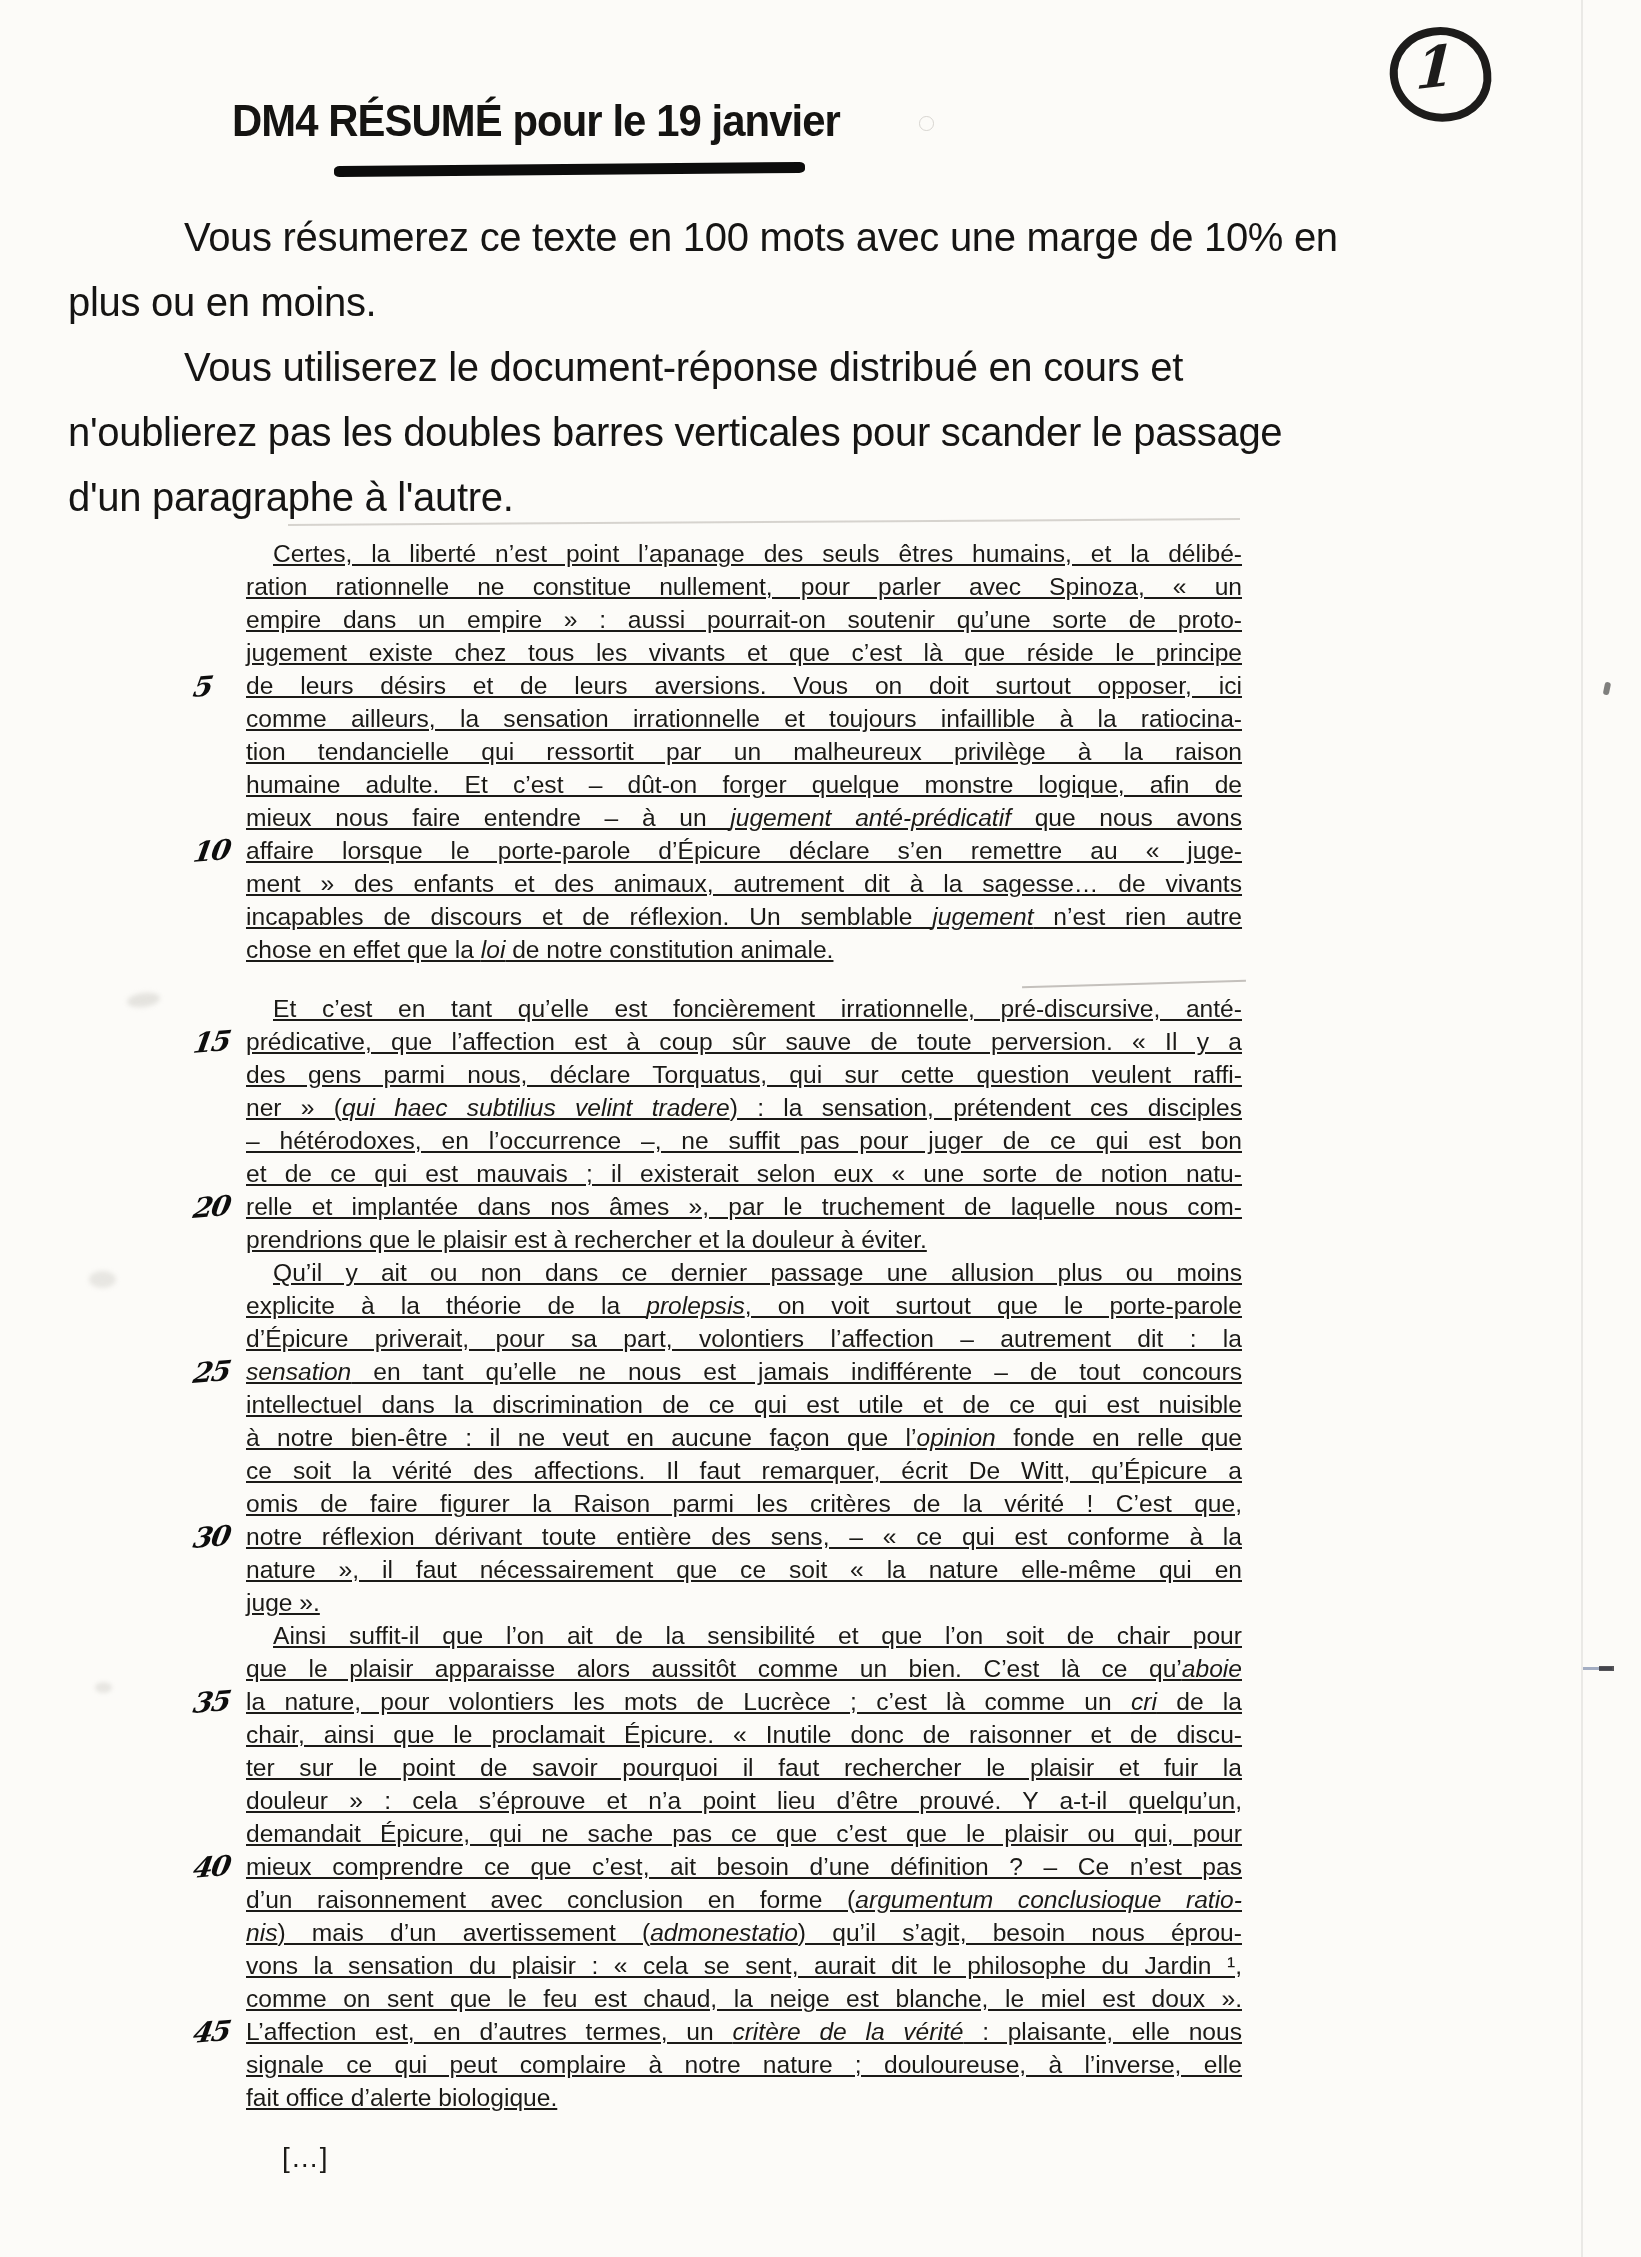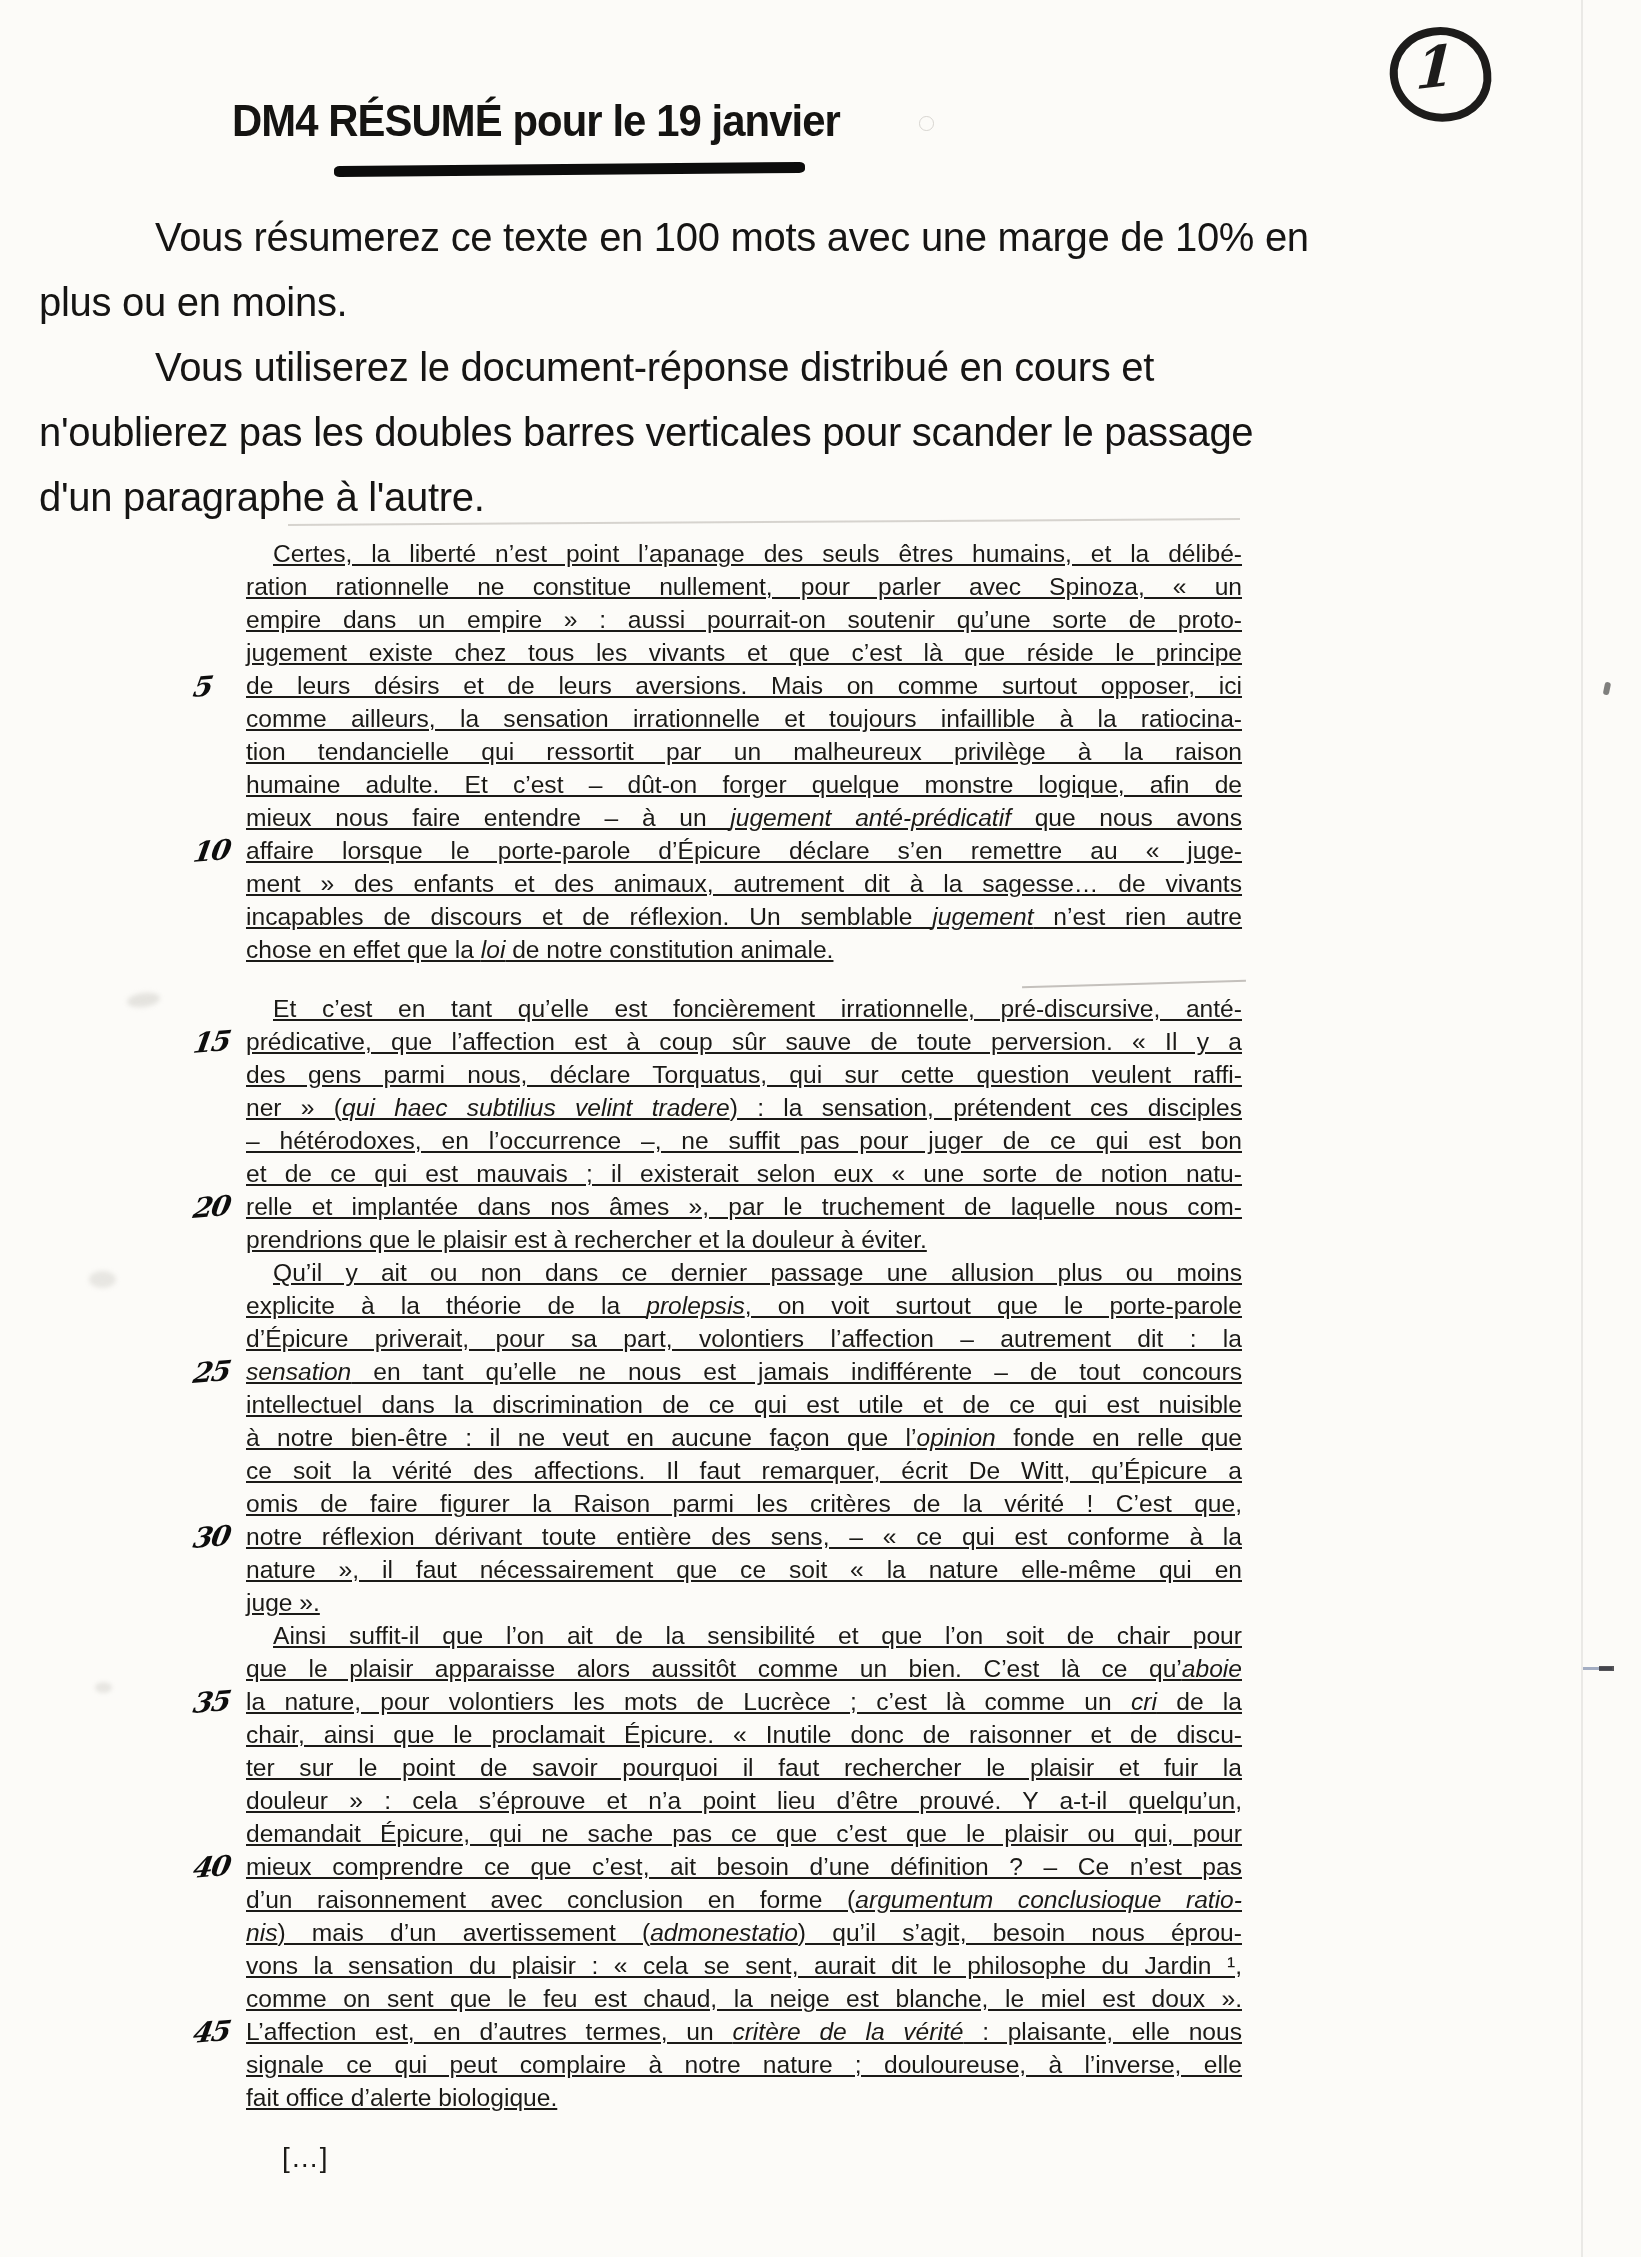--- a/index.html
+++ b/index.html
@@ -26,21 +26,21 @@
   .corner-circle span{
     position:absolute;left:19.3px;top:-1.9px;
     font-family:"DejaVu Serif",serif;font-style:italic;font-weight:bold;
     font-size:56px;color:#1d1c1b;transform:skewX(-10deg);
   }
   
   .instructions{
     position:absolute;left:39px;top:205px;width:1395px;
     font-size:40px;line-height:65px;letter-spacing:-0.3px;color:#161514;
   }
-  .iline{white-space:nowrap;}
+  .iline{white-space:nowrap;margin-left:29px;}
   .iline.indent{padding-left:116px;}
   
   .excerpt{
     position:absolute;left:246px;top:537px;width:996px;
     font-size:24.6px;line-height:33px;color:#1b1a17;
   }
   .bline{position:relative;text-align:justify;text-align-last:justify;text-decoration:underline;}
   .bline.end{text-align-last:left;}
   .bline.indent{text-indent:27px;}
   .bline.gap{margin-top:26px;}
@@ -81,21 +81,21 @@
     <div class="iline indent">Vous utiliserez le document-réponse distribué en cours et</div>
     <div class="iline">n'oublierez pas les doubles barres verticales pour scander le passage</div>
     <div class="iline">d'un paragraphe à l'autre.</div>
   </div>
 
 <div class="excerpt" id="excerpt">
     <div class="bline indent" style=""><span>Certes, la liberté n’est point l’apanage des seuls êtres humains, et la délibé-</span></div>
     <div class="bline" style=""><span>ration rationnelle ne constitue nullement, pour parler avec Spinoza, « un</span></div>
     <div class="bline" style=""><span>empire dans un empire » : aussi pourrait-on soutenir qu’une sorte de proto-</span></div>
     <div class="bline" style=""><span>jugement existe chez tous les vivants et que c’est là que réside le principe</span></div>
-    <div class="bline" style=""><span class="lnum">5</span><span>de leurs désirs et de leurs aversions. Mais on comme surtout opposer, ici</span></div>
+    <div class="bline" style=""><span class="lnum">5</span><span>de leurs désirs et de leurs aversions. Vous on doit surtout opposer, ici</span></div>
     <div class="bline" style=""><span>comme ailleurs, la sensation irrationnelle et toujours infaillible à la ratiocina-</span></div>
     <div class="bline" style=""><span>tion tendancielle qui ressortit par un malheureux privilège à la raison</span></div>
     <div class="bline" style=""><span>humaine adulte. Et c’est – dût-on forger quelque monstre logique, afin de</span></div>
     <div class="bline" style=""><span>mieux nous faire entendre – à un </span><i>jugement anté-prédicatif</i><span> que nous avons</span></div>
     <div class="bline" style=""><span class="lnum">10</span><span>affaire lorsque le porte-parole d’Épicure déclare s’en remettre au « juge-</span></div>
     <div class="bline" style=""><span>ment » des enfants et des animaux, autrement dit à la sagesse… de vivants</span></div>
     <div class="bline" style=""><span>incapables de discours et de réflexion. Un semblable </span><i>jugement</i><span> n’est rien autre</span></div>
     <div class="bline end" style=""><span>chose en effet que la </span><i>loi</i><span> de notre constitution animale.</span></div>
     <div class="bline indent gap" style=""><span>Et c’est en tant qu’elle est foncièrement irrationnelle, pré-discursive, anté-</span></div>
     <div class="bline" style=""><span class="lnum">15</span><span>prédicative, que l’affection est à coup sûr sauve de toute perversion. « Il y a</span></div>

